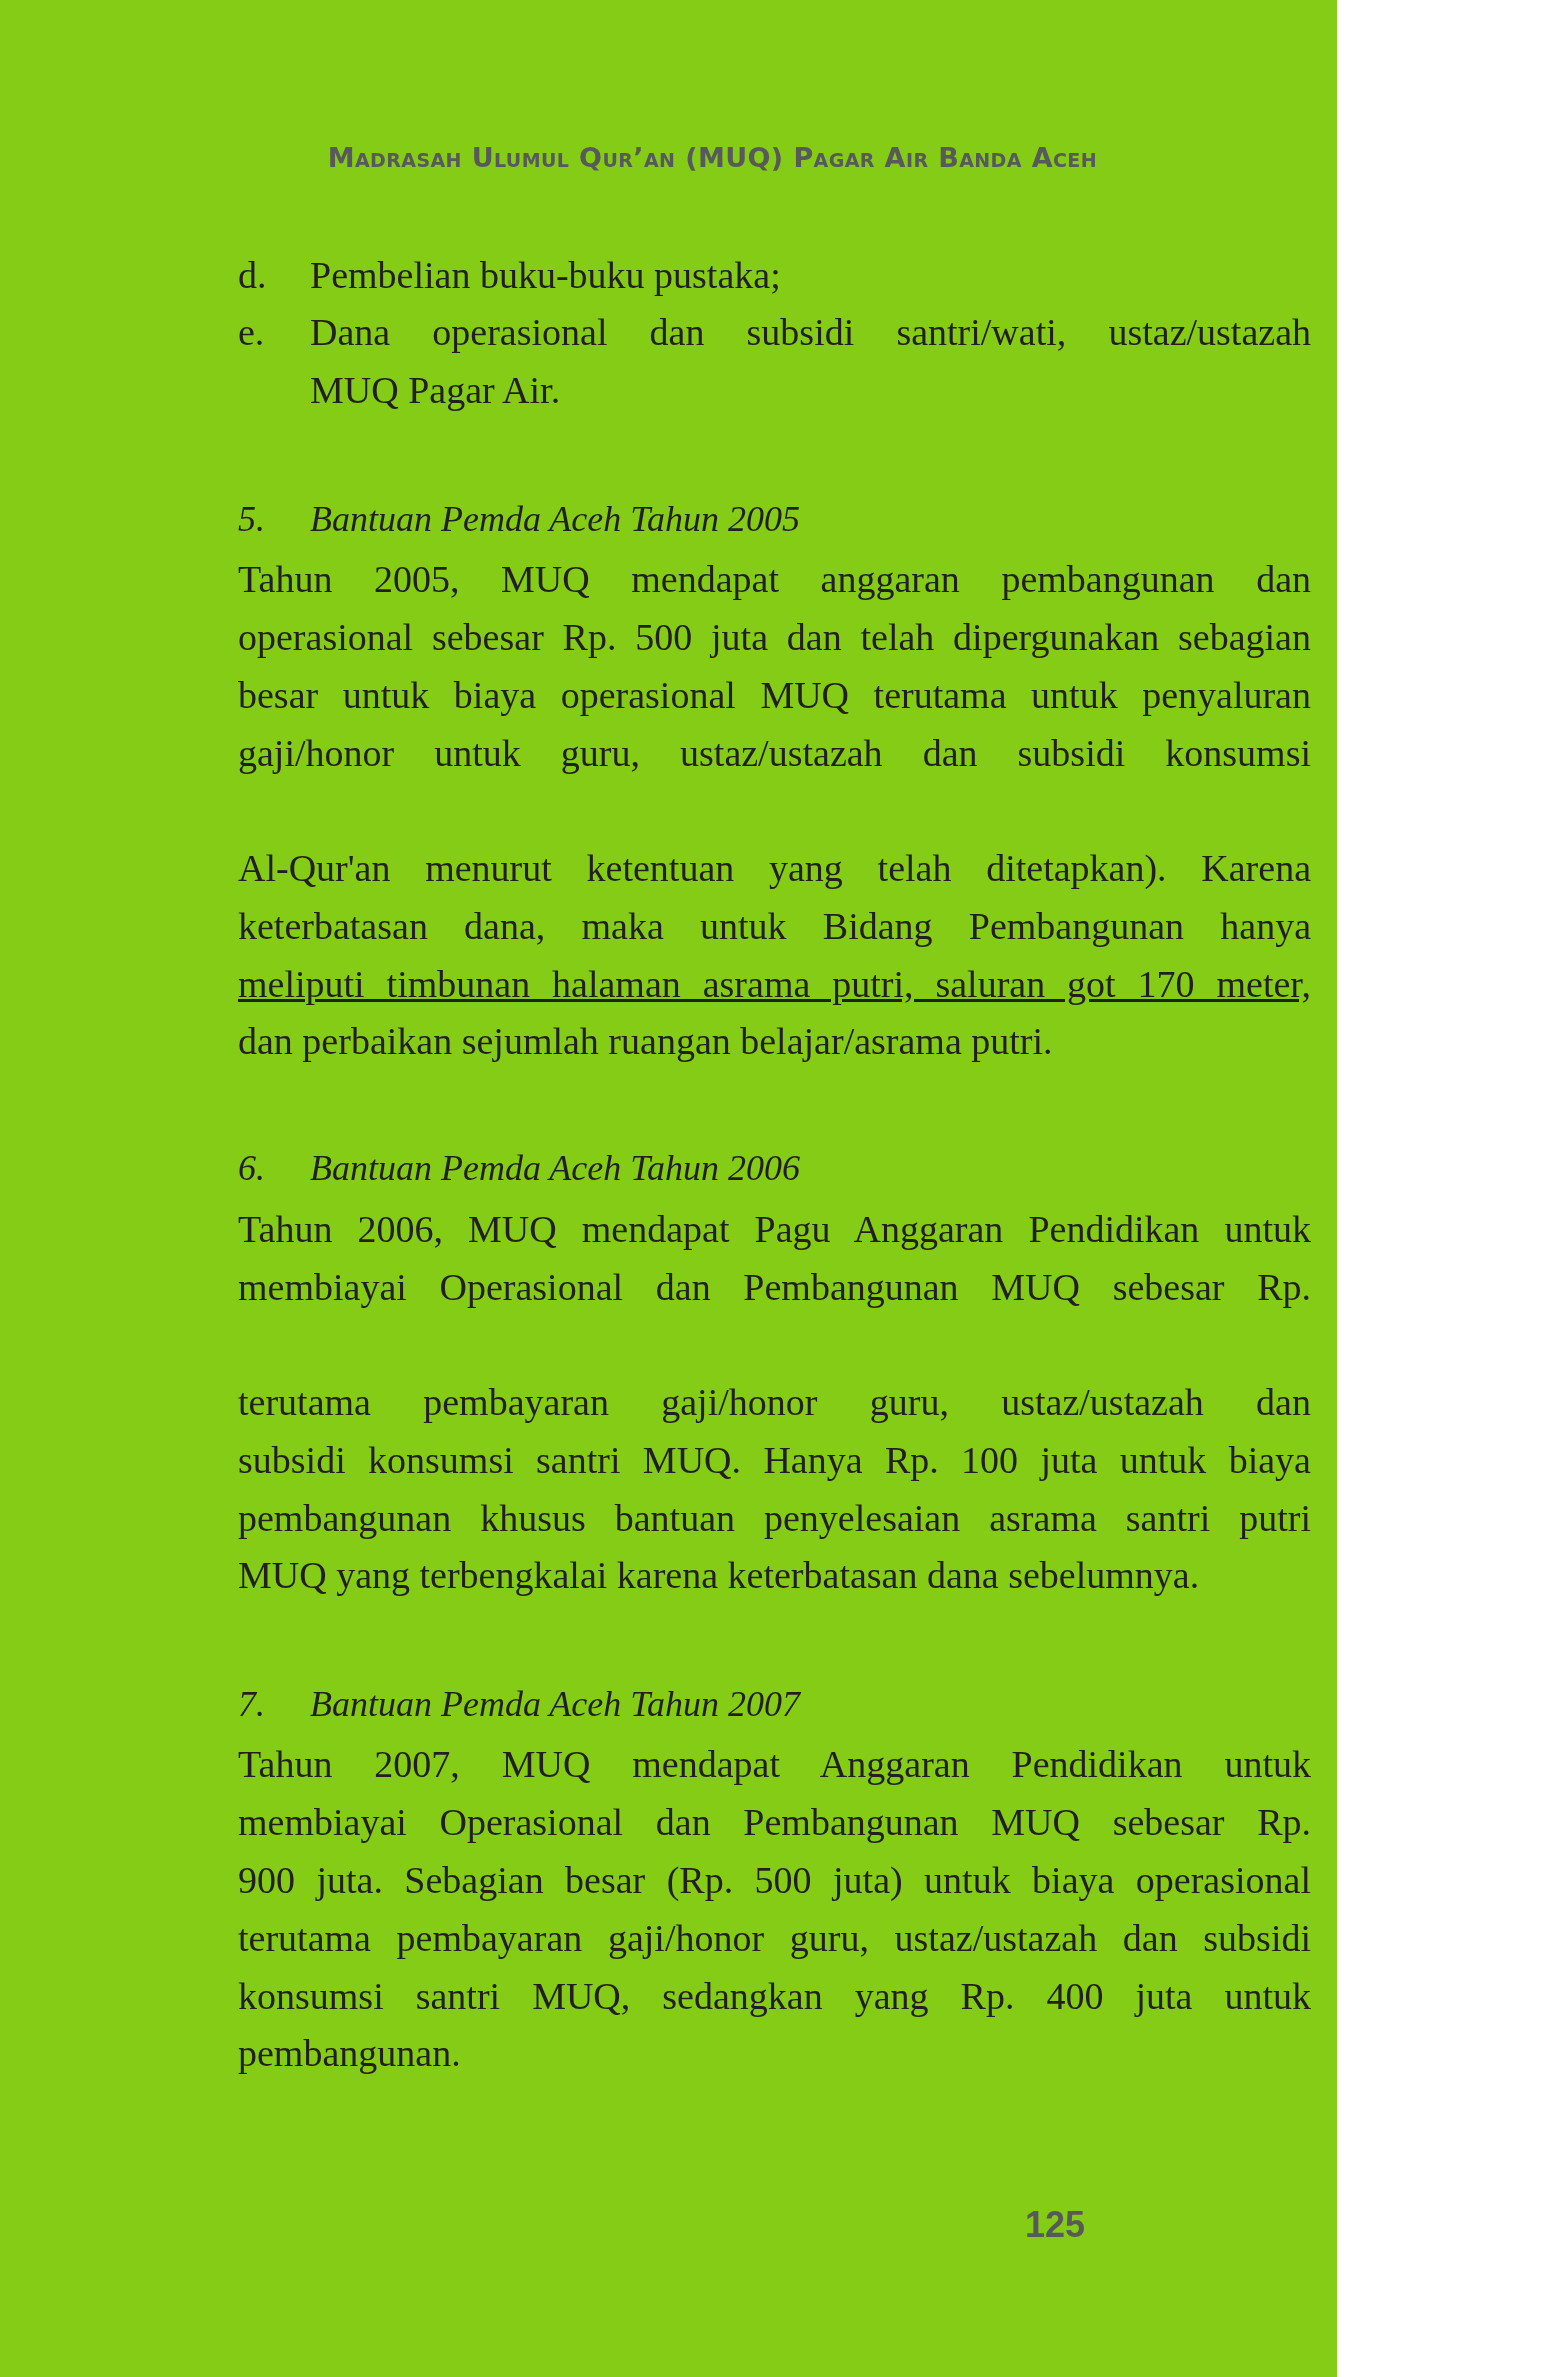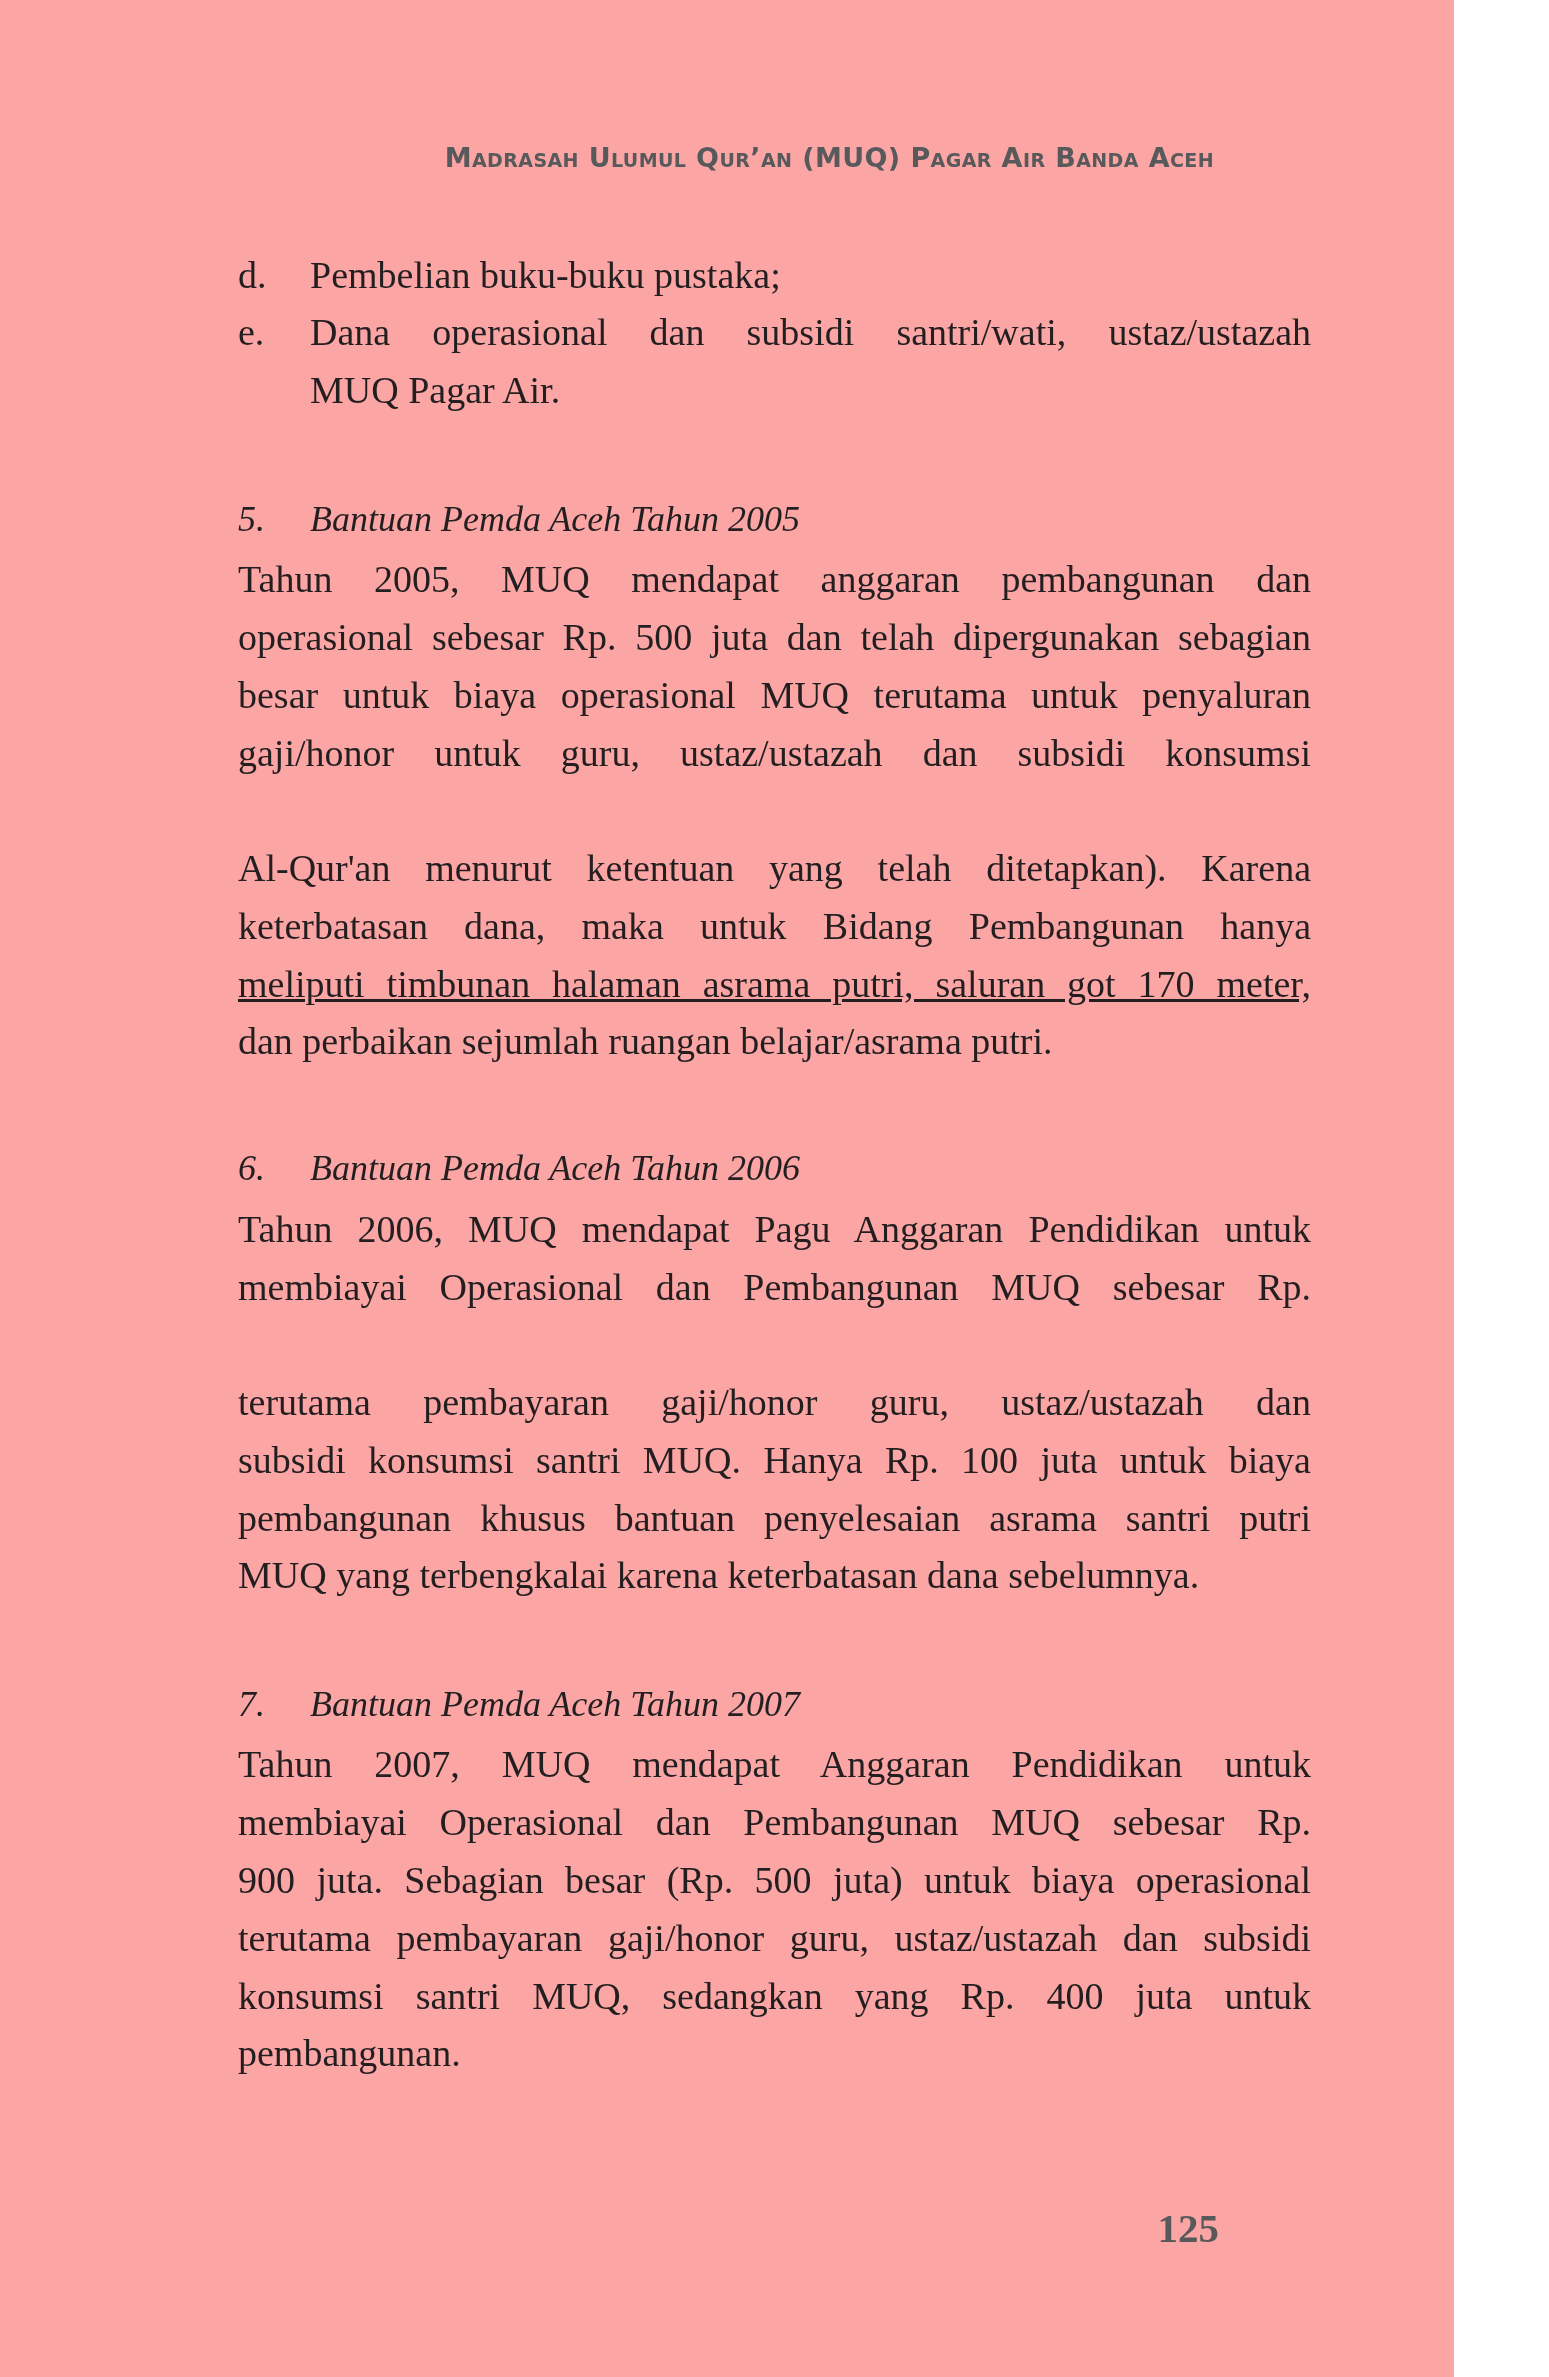--- a/index.html
+++ b/index.html
@@ -1,17 +1,17 @@
 <!DOCTYPE html>
 <html style="font-size:14px"><head>
   <meta charset="utf-8">
   <style>
     html, body { margin: 0; padding: 0; background: #ffffff; }
     body { width: 1549px; height: 2377px; position: relative; overflow: hidden; }
-    .page { position: absolute; left: 0; top: 0; width: 1454px; height: 2377px; background: #fca5a5; }
+    .page { position: absolute; left: 0; top: 0; width: 1337px; height: 2377px; background: #84cc16; }
 
     .running-head {
       position: absolute; top: 142px; right: 240px;
       font-family: "DejaVu Sans", sans-serif; font-weight: bold;
       font-size: 27px; color: #58595b; letter-spacing: 0.4px;
       font-variant: small-caps; white-space: nowrap;
     }
 
     .line {
       position: absolute; left: 238px; width: 1073px;
@@ -28,23 +28,23 @@
     }
 
     .heading {
       position: absolute; left: 238px;
       font-family: "Liberation Serif", serif; font-style: italic;
       font-size: 36px; color: #231f20; line-height: 1; white-space: nowrap;
     }
     .heading .num { display: inline-block; width: 72px; }
 
     .page-number {
-      position: absolute; top: 2204px; right: 235px;
-      font-family: Liberation Serif, serif; font-weight: bold;
-      font-size: 41px; color: #58595b;
+      position: absolute; top: 2204px; right: 252px;
+      font-family: Liberation Sans, sans-serif; font-weight: bold;
+      font-size: 36px; color: #58595b;
     }
   </style>
 </head>
 <body>
 
 <div class="page">
 
   <div class="running-head">Madrasah Ulumul Qur’an (MUQ) Pagar Air Banda Aceh</div>
 
   <div class="item-marker" style="top:256px;">d.</div>

